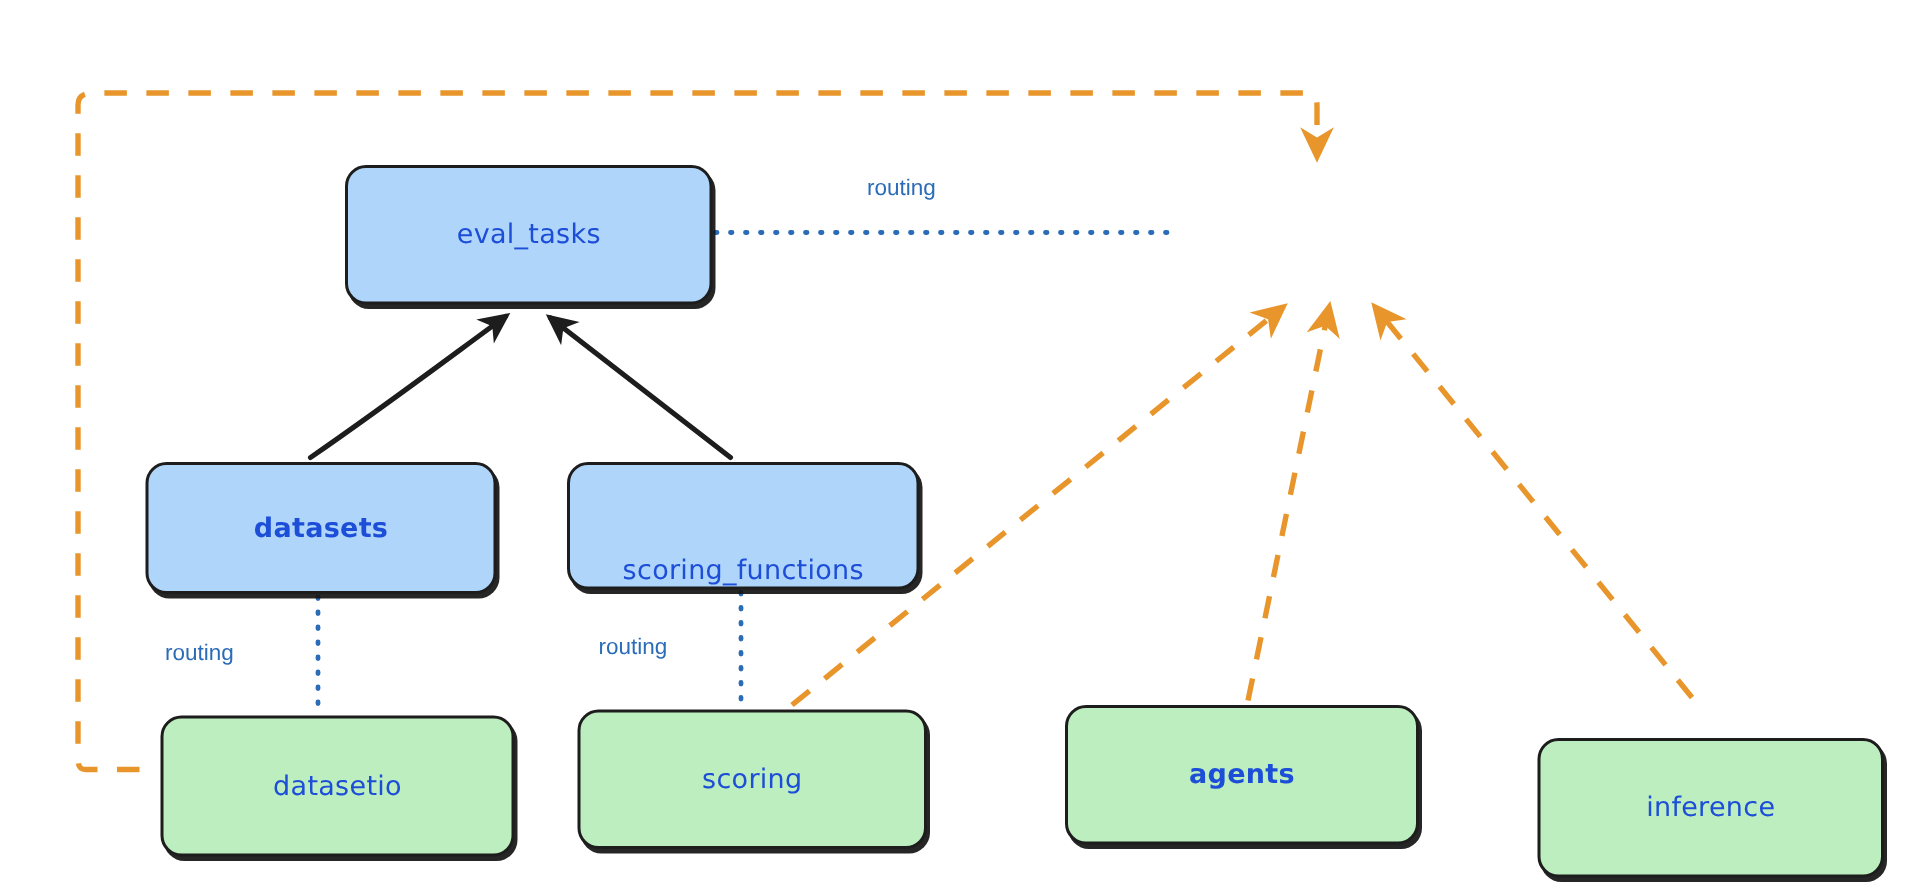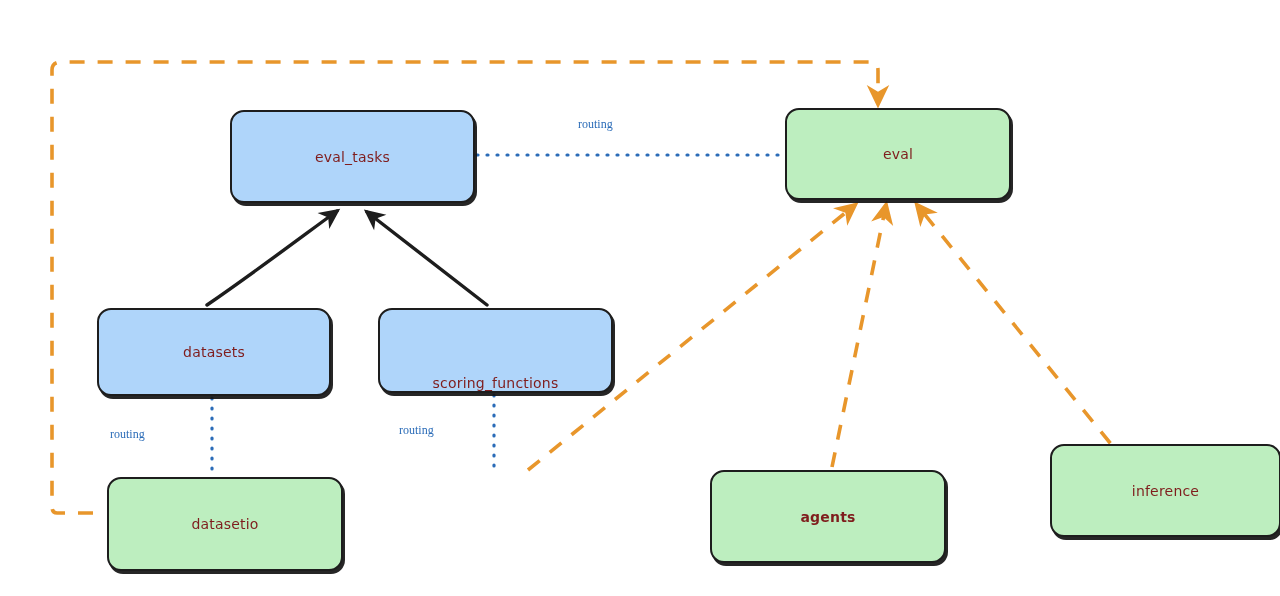--- a/index.html
+++ b/index.html
@@ -36,30 +36,30 @@
     z-index: 5;
   }
   .node-blue {
     background: #AFD5FA;
   }
   .node-green {
     background: #BDEEBF;
   }
   .node-label {
     font-family: "DejaVu Sans", sans-serif;
-    font-size: 14px;
-    color: #7f1d1d;
+    font-size: 18px;
+    color: #1d4ed8;
     letter-spacing: 0.2px;
     white-space: nowrap;
     user-select: none;
   }
   .edge-label {
     position: absolute;
-    font-family: Liberation Serif, serif;
-    font-size: 12px;
+    font-family: Liberation Sans, sans-serif;
+    font-size: 15px;
     color: #2b6cb8;
     white-space: nowrap;
     z-index: 6;
     user-select: none;
   }
 </style>
 </head>
 <body>
 
 <div id="canvas">
@@ -91,42 +91,42 @@
 
     <path d="M 832 467 L 886 205" fill="none" stroke="#e8962b" stroke-width="3.6" stroke-linecap="butt" stroke-dasharray="15 13" marker-end="url(#arrow-orange)"></path>
 
     <path d="M 1128 465 L 917 205" fill="none" stroke="#e8962b" stroke-width="3.6" stroke-linecap="butt" stroke-dasharray="15 13" marker-end="url(#arrow-orange)"></path>
   </svg>
 
   <div class="node node-blue" style="left:230px; top:110px; width:245px; height:93px;">
     <span class="node-label">eval_tasks</span>
   </div>
 
-  <div class="node node-green" style="left:785px; top:108px; width:226px; height:92px;">
-    <span class="node-label">eval</span>
-  </div>
 
-  <div class="node node-blue" style="left:97px; top:308px; width:234px; height:88px;">
+  <div class="node node-blue" style="left:97px; top:308px; width:234px; height:88px;font-weight:bold;">
     <span class="node-label">datasets</span>
   </div>
 
   <div class="node node-blue" style="left:378px; top:308px; width:235px; height:85px;align-items:flex-end;">
     <span class="node-label">scoring_functions</span>
   </div>
 
   <div class="node node-green" style="left:107px; top:477px; width:236px; height:94px;">
     <span class="node-label">datasetio</span>
   </div>
 
+  <div class="node node-green" style="left:385px; top:473px; width:233px; height:93px;">
+    <span class="node-label">scoring</span>
+  </div>
 
   <div class="node node-green" style="left:710px; top:470px; width:236px; height:93px;font-weight:bold;">
     <span class="node-label">agents</span>
   </div>
 
-  <div class="node node-green" style="left:1025px; top:444px; width:231px; height:93px;margin-left:25px;">
+  <div class="node node-green" style="left:1025px; top:492px; width:231px; height:93px;">
     <span class="node-label">inference</span>
   </div>
 
   <div class="edge-label" style="left:578px; top:117px;">routing</div>
 
   <div class="edge-label" style="left:110px; top:427px;">routing</div>
 
   <div class="edge-label" style="left:399px; top:423px;">routing</div>
 
 </div>

